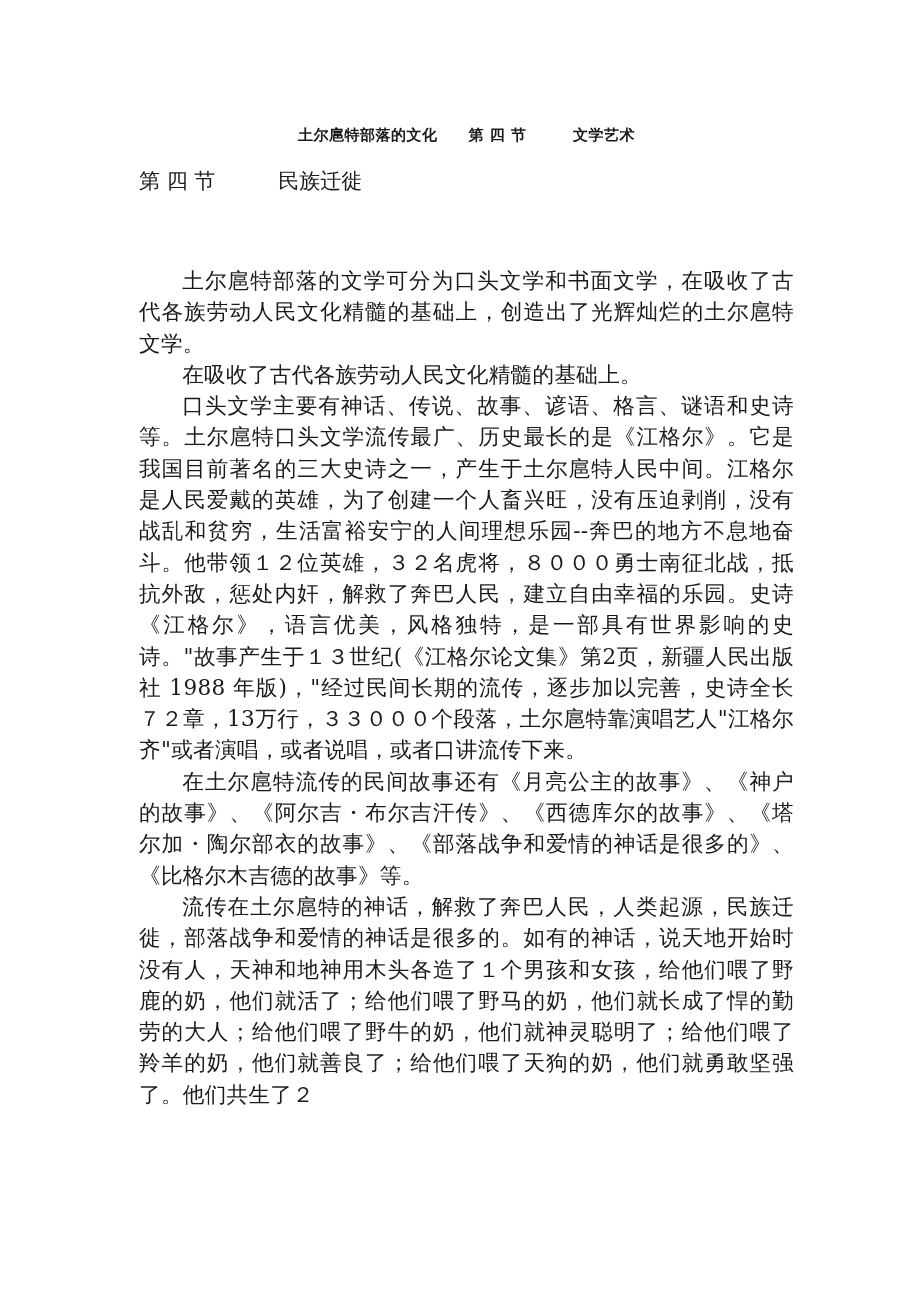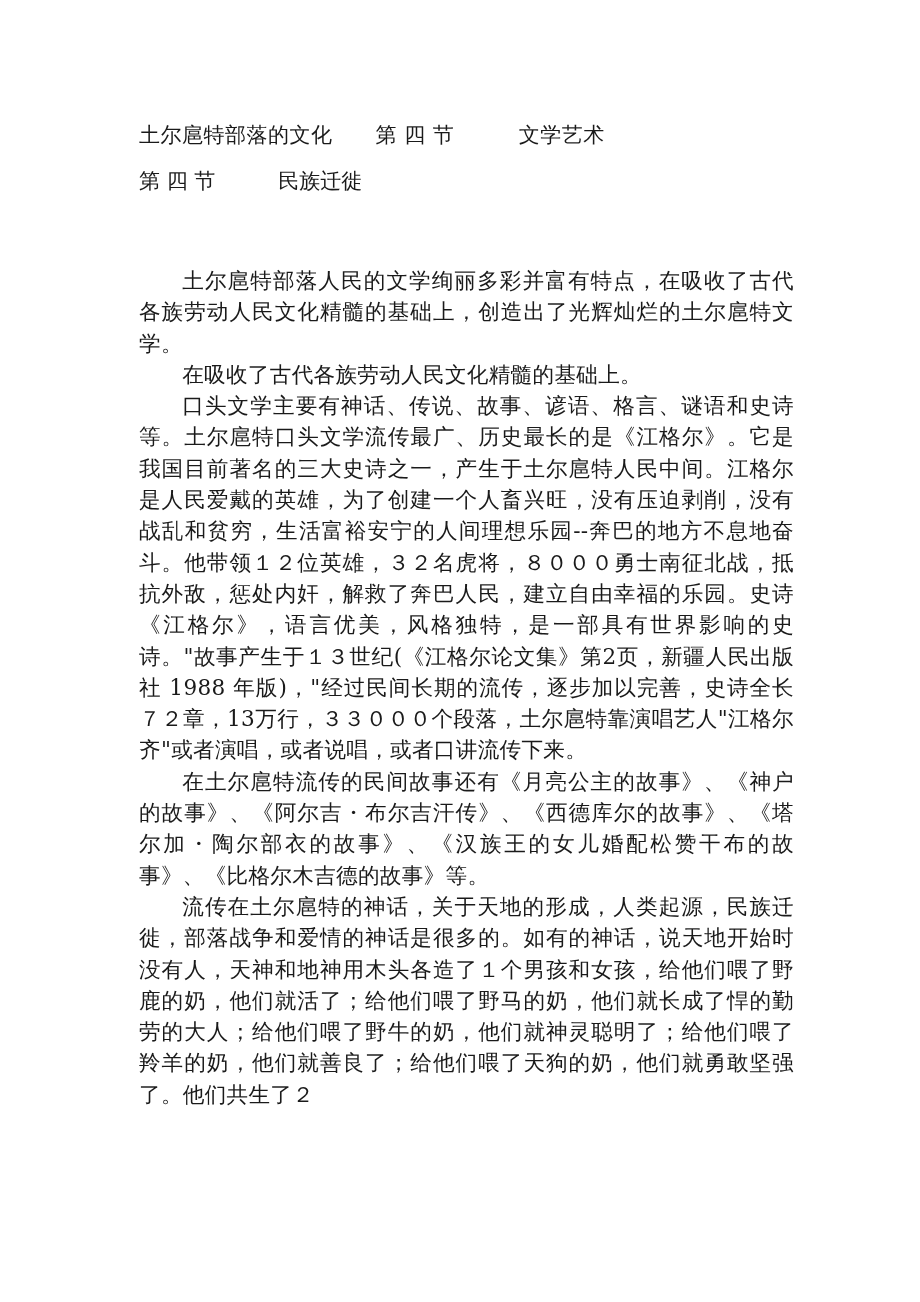--- a/index.html
+++ b/index.html
@@ -4,21 +4,21 @@
 <style>
   html, body { margin: 0; padding: 0; background: #ffffff; }
   body {
     width: 920px; height: 1302px; overflow: hidden; position: relative;
     font-family: "DejaVu Serif", "Liberation Serif", serif;
     color: #1a1a1a;
   }
   .page { position: absolute; left: 139px; top: 0; width: 655px; }
   .doc-title {
     position: absolute; left: 0; top: 120px; width: 655px;
-    text-align: left; font-weight: normal; font-size: 21px; line-height: 30px;
+    text-align: center; font-weight: bold; font-size: 15px; line-height: 30px;
     font-family: "DejaVu Sans", "Liberation Sans", sans-serif;
     white-space: pre; letter-spacing: 0.5px;
   }
   .section-heading {
     position: absolute; left: 0; top: 166px;
     font-size: 21px; line-height: 30px; white-space: pre;
   }
   .body {
     position: absolute; left: 0; top: 265px; width: 655px;
   }
@@ -28,19 +28,19 @@
     letter-spacing: 0.3px;
   }
 </style>
 </head>
 <body>
 
 <div class="page">
   <div class="doc-title">土尔扈特部落的文化　　第 四 节　　　文学艺术</div>
   <div class="section-heading">第 四 节　　　民族迁徙</div>
   <div class="body">
-    <p class="para">土尔扈特部落人民的文学绚丽多彩并富有特点，在吸收了古代各族劳动人民文化精髓的基础上，创造出了光辉灿烂的土尔扈特文学。</p>
+    <p class="para">土尔扈特部落的文学可分为口头文学和书面文学，在吸收了古代各族劳动人民文化精髓的基础上，创造出了光辉灿烂的土尔扈特文学。</p>
     <p class="para">在吸收了古代各族劳动人民文化精髓的基础上。</p>
     <p class="para">口头文学主要有神话、传说、故事、谚语、格言、谜语和史诗等。土尔扈特口头文学流传最广、历史最长的是《江格尔》。它是我国目前著名的三大史诗之一，产生于土尔扈特人民中间。江格尔是人民爱戴的英雄，为了创建一个人畜兴旺，没有压迫剥削，没有战乱和贫穷，生活富裕安宁的人间理想乐园--奔巴的地方不息地奋斗。他带领１２位英雄，３２名虎将，８０００勇士南征北战，抵抗外敌，惩处内奸，解救了奔巴人民，建立自由幸福的乐园。史诗《江格尔》，语言优美，风格独特，是一部具有世界影响的史诗。"故事产生于１３世纪(《江格尔论文集》第2页，新疆人民出版社 1988 年版)，"经过民间长期的流传，逐步加以完善，史诗全长７２章，13万行，３３０００个段落，土尔扈特靠演唱艺人"江格尔齐"或者演唱，或者说唱，或者口讲流传下来。</p>
-    <p class="para">在土尔扈特流传的民间故事还有《月亮公主的故事》、《神户的故事》、《阿尔吉・布尔吉汗传》、《西德库尔的故事》、《塔尔加・陶尔部衣的故事》、《汉族王的女儿婚配松赞干布的故事》、《比格尔木吉德的故事》等。</p>
-    <p class="para">流传在土尔扈特的神话，关于天地的形成，人类起源，民族迁徙，部落战争和爱情的神话是很多的。如有的神话，说天地开始时没有人，天神和地神用木头各造了１个男孩和女孩，给他们喂了野鹿的奶，他们就活了；给他们喂了野马的奶，他们就长成了悍的勤劳的大人；给他们喂了野牛的奶，他们就神灵聪明了；给他们喂了羚羊的奶，他们就善良了；给他们喂了天狗的奶，他们就勇敢坚强了。他们共生了２</p>
+    <p class="para">在土尔扈特流传的民间故事还有《月亮公主的故事》、《神户的故事》、《阿尔吉・布尔吉汗传》、《西德库尔的故事》、《塔尔加・陶尔部衣的故事》、《部落战争和爱情的神话是很多的》、《比格尔木吉德的故事》等。</p>
+    <p class="para">流传在土尔扈特的神话，解救了奔巴人民，人类起源，民族迁徙，部落战争和爱情的神话是很多的。如有的神话，说天地开始时没有人，天神和地神用木头各造了１个男孩和女孩，给他们喂了野鹿的奶，他们就活了；给他们喂了野马的奶，他们就长成了悍的勤劳的大人；给他们喂了野牛的奶，他们就神灵聪明了；给他们喂了羚羊的奶，他们就善良了；给他们喂了天狗的奶，他们就勇敢坚强了。他们共生了２</p>
   </div>
 </div>
 
 </body></html>

